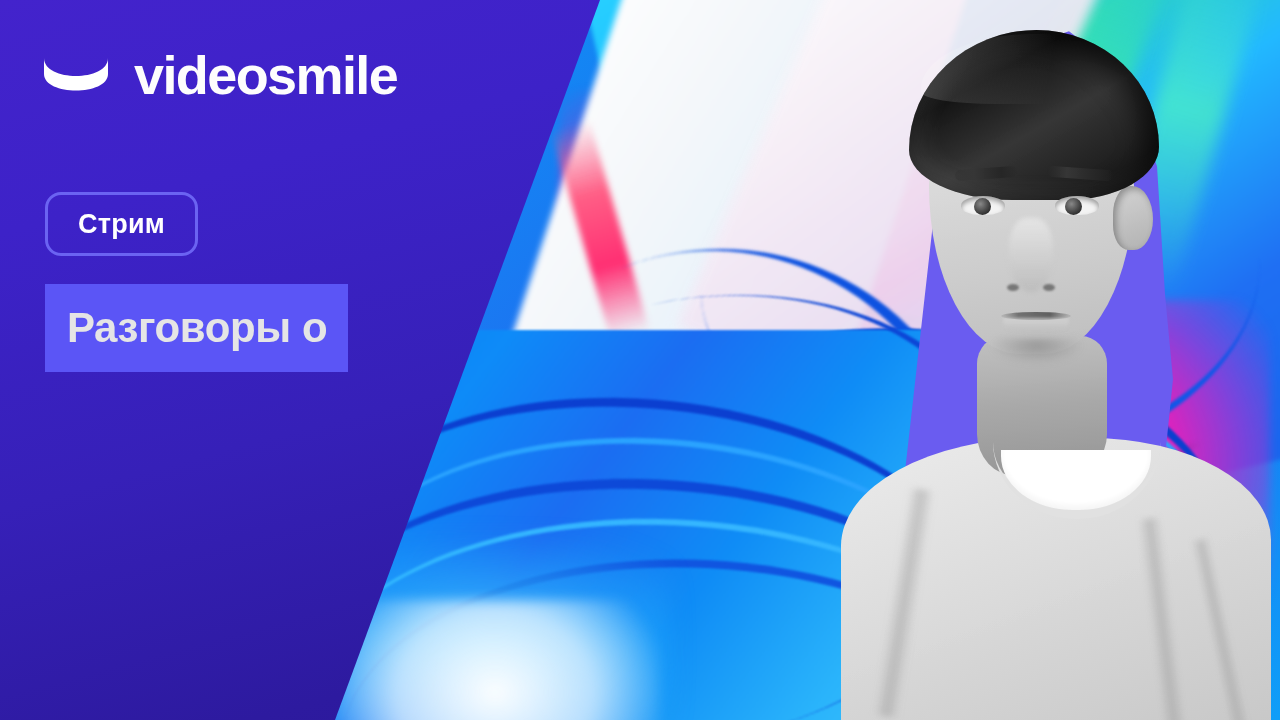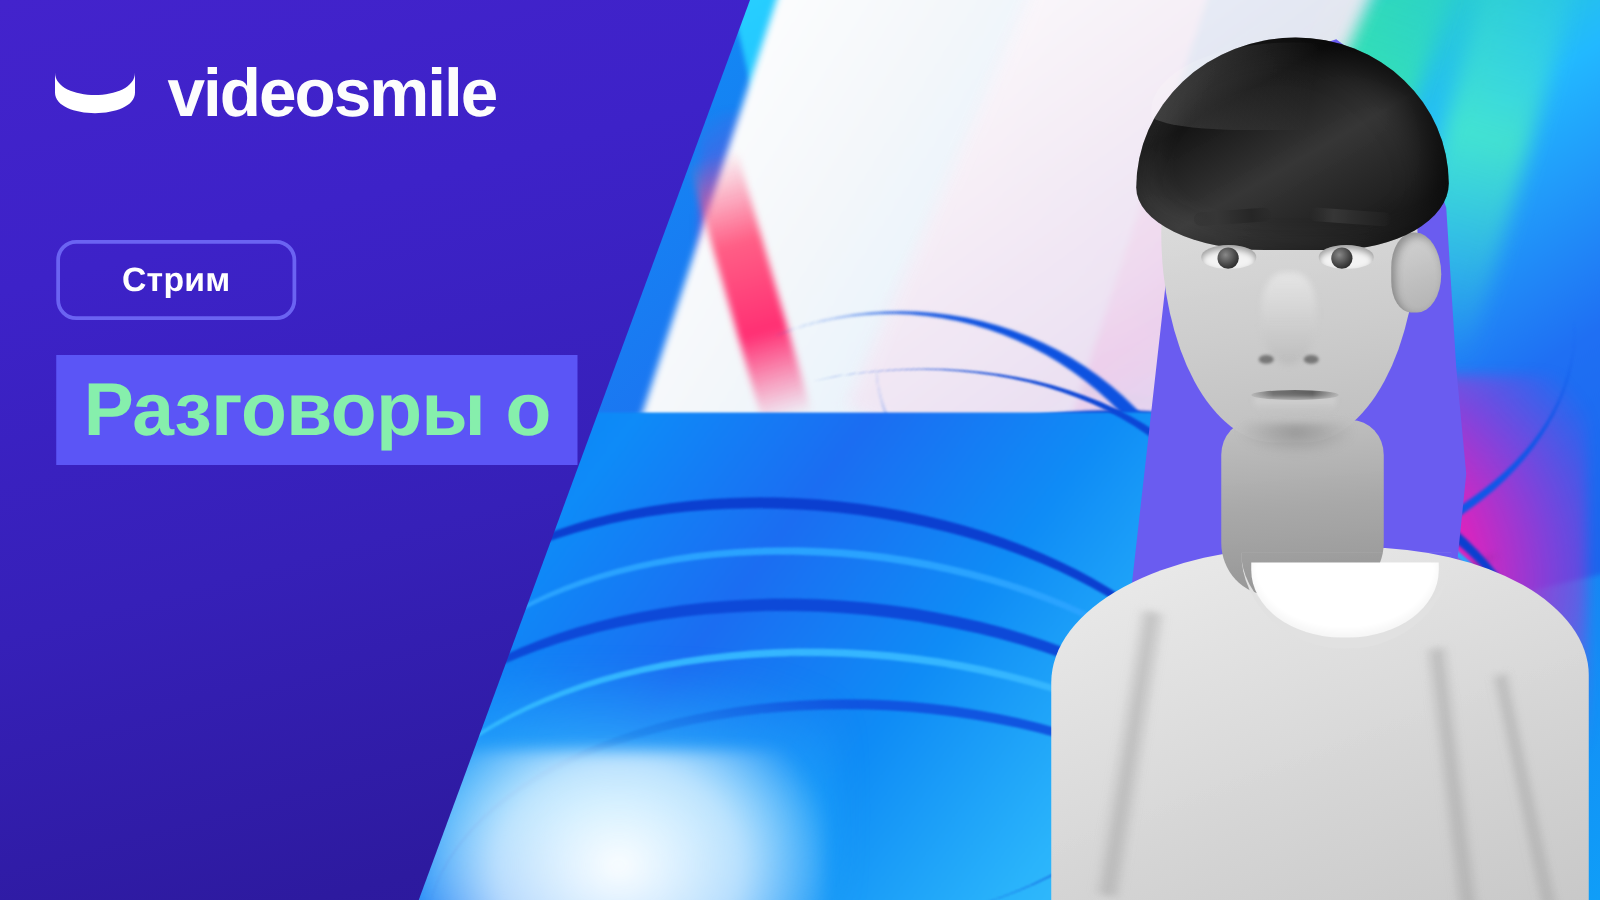--- a/index.html
+++ b/index.html
@@ -380,21 +380,21 @@
     font-size: 54px;
     font-weight: 700;
     letter-spacing: -1.6px;
     line-height: 1;
   }
 
   
   .badge {
     position: absolute;
     left: 45px; top: 192px;
-    width: 192px; height: 64px;
+    width: 153px; height: 64px;
     box-sizing: border-box;
     border: 3px solid #6b63f2;
     border-radius: 16px;
     display: flex;
     align-items: center;
     justify-content: center;
     z-index: 12;
   }
   .badge-label {
     color: #ffffff;
@@ -407,22 +407,22 @@
   .headline {
     position: absolute;
     left: 45px; top: 284px;
     z-index: 12;
     display: flex;
     flex-direction: column;
     align-items: flex-start;
   }
   .hl-line {
     background: #5b55f6;
-    color: #86efac;
-    font-size: 60px;
+    color: #e5e5e5;
+    font-size: 42px;
     font-weight: 700;
     line-height: 88px;
     height: 88px;
     padding: 0 21px 0 22px;
     white-space: nowrap;
     letter-spacing: -0.4px;
     box-sizing: border-box;
   }
 </style>
 </head>

